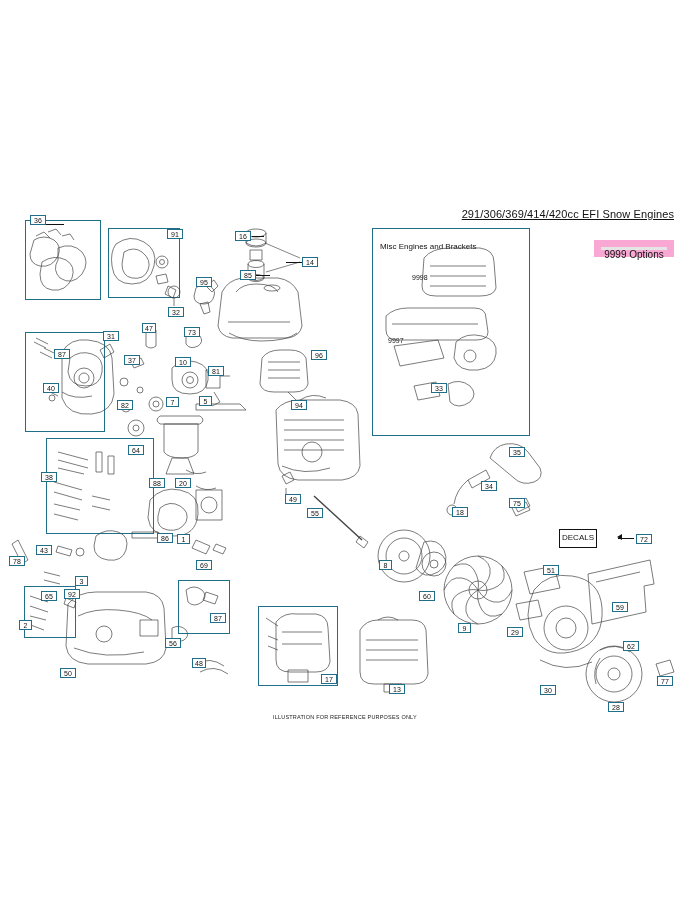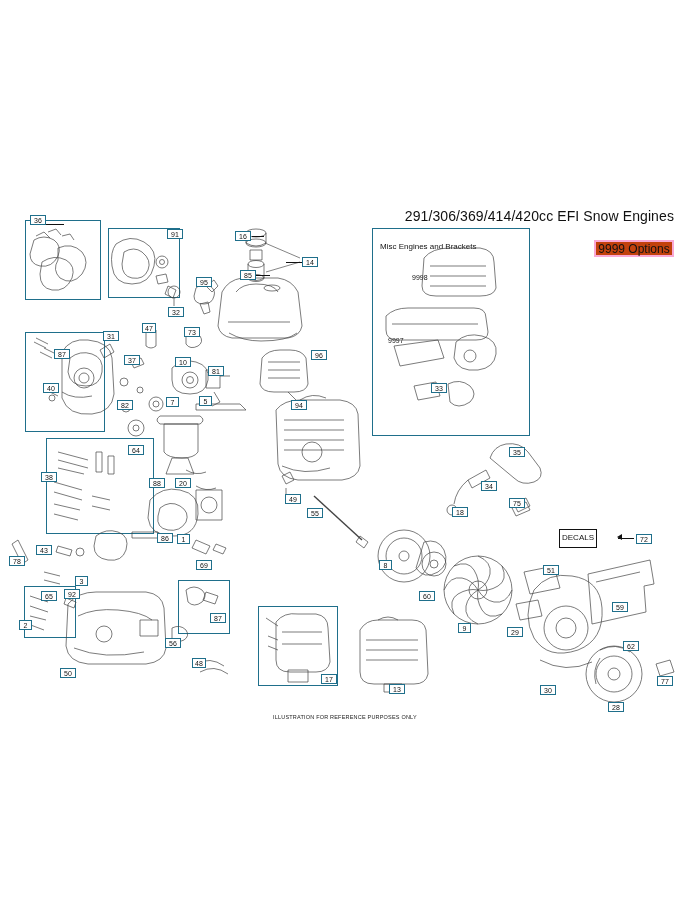--- a/index.html
+++ b/index.html
@@ -15,24 +15,25 @@
     overflow: hidden;
   }
   #diagram {
     position: absolute;
     left: 0; top: 0;
     width: 688px;
     height: 900px;
   }
   .title {
     position: absolute;
-    font-size: 14px;
+    font-size: 11px;
     color: #111;
     white-space: nowrap;
     letter-spacing: 0.1px;
+    text-decoration: underline;
   }
   .box-label {
     position: absolute;
     border: 1px solid #1f6f8b;
     background: #ffffff;
     color: #111;
     font-size: 7px;
     line-height: 9px;
     text-align: center;
     padding: 0 2px;
@@ -52,23 +53,23 @@
     box-sizing: border-box;
   }
   .panel-title {
     position: absolute;
     font-size: 8px;
     color: #111;
     white-space: nowrap;
   }
   .opt-box {
     position: absolute;
-    border: 2px solid #f9a8d4;
-    background: #c2410c;
-    font-size: 12px;
+    border: 7px solid #f9a8d4;
+    background: #e5e5e5;
+    font-size: 10px;
     color: #111;
     text-align: center;
     line-height: 15px;
     box-sizing: border-box;
     white-space: nowrap;
   }
   .decals-box {
     position: absolute;
     border: 1px solid #111;
     background: #fff;

